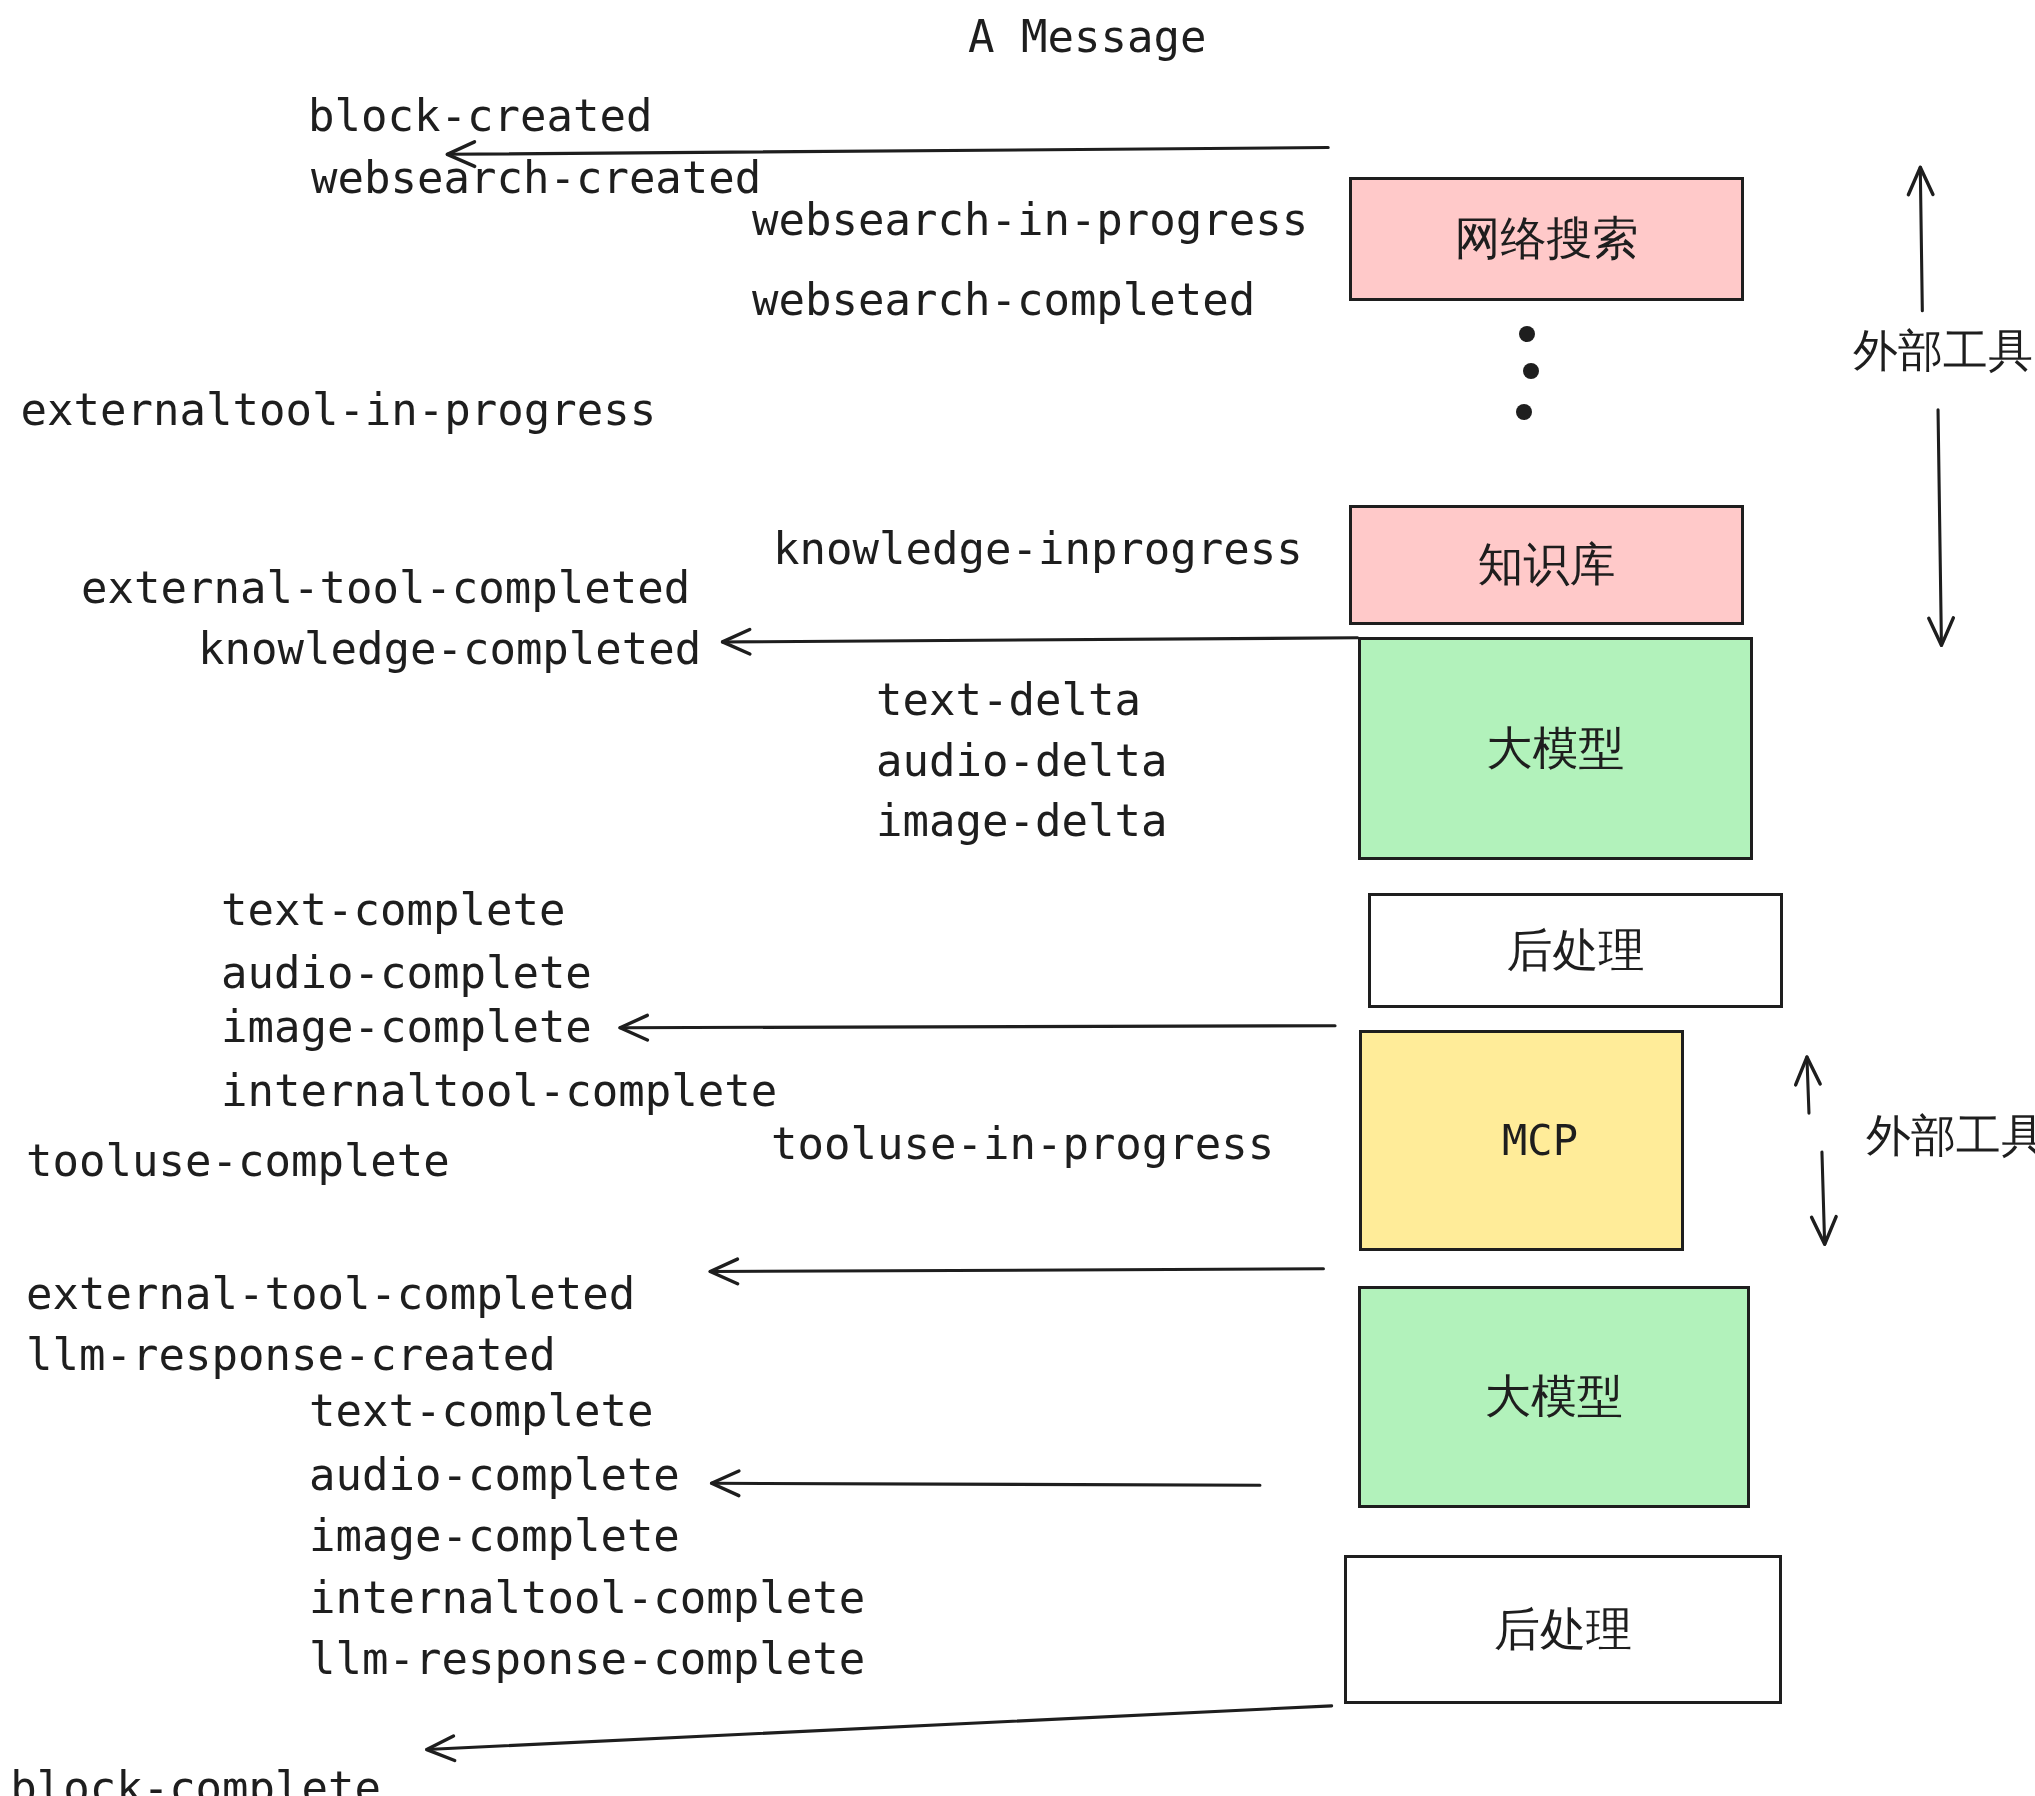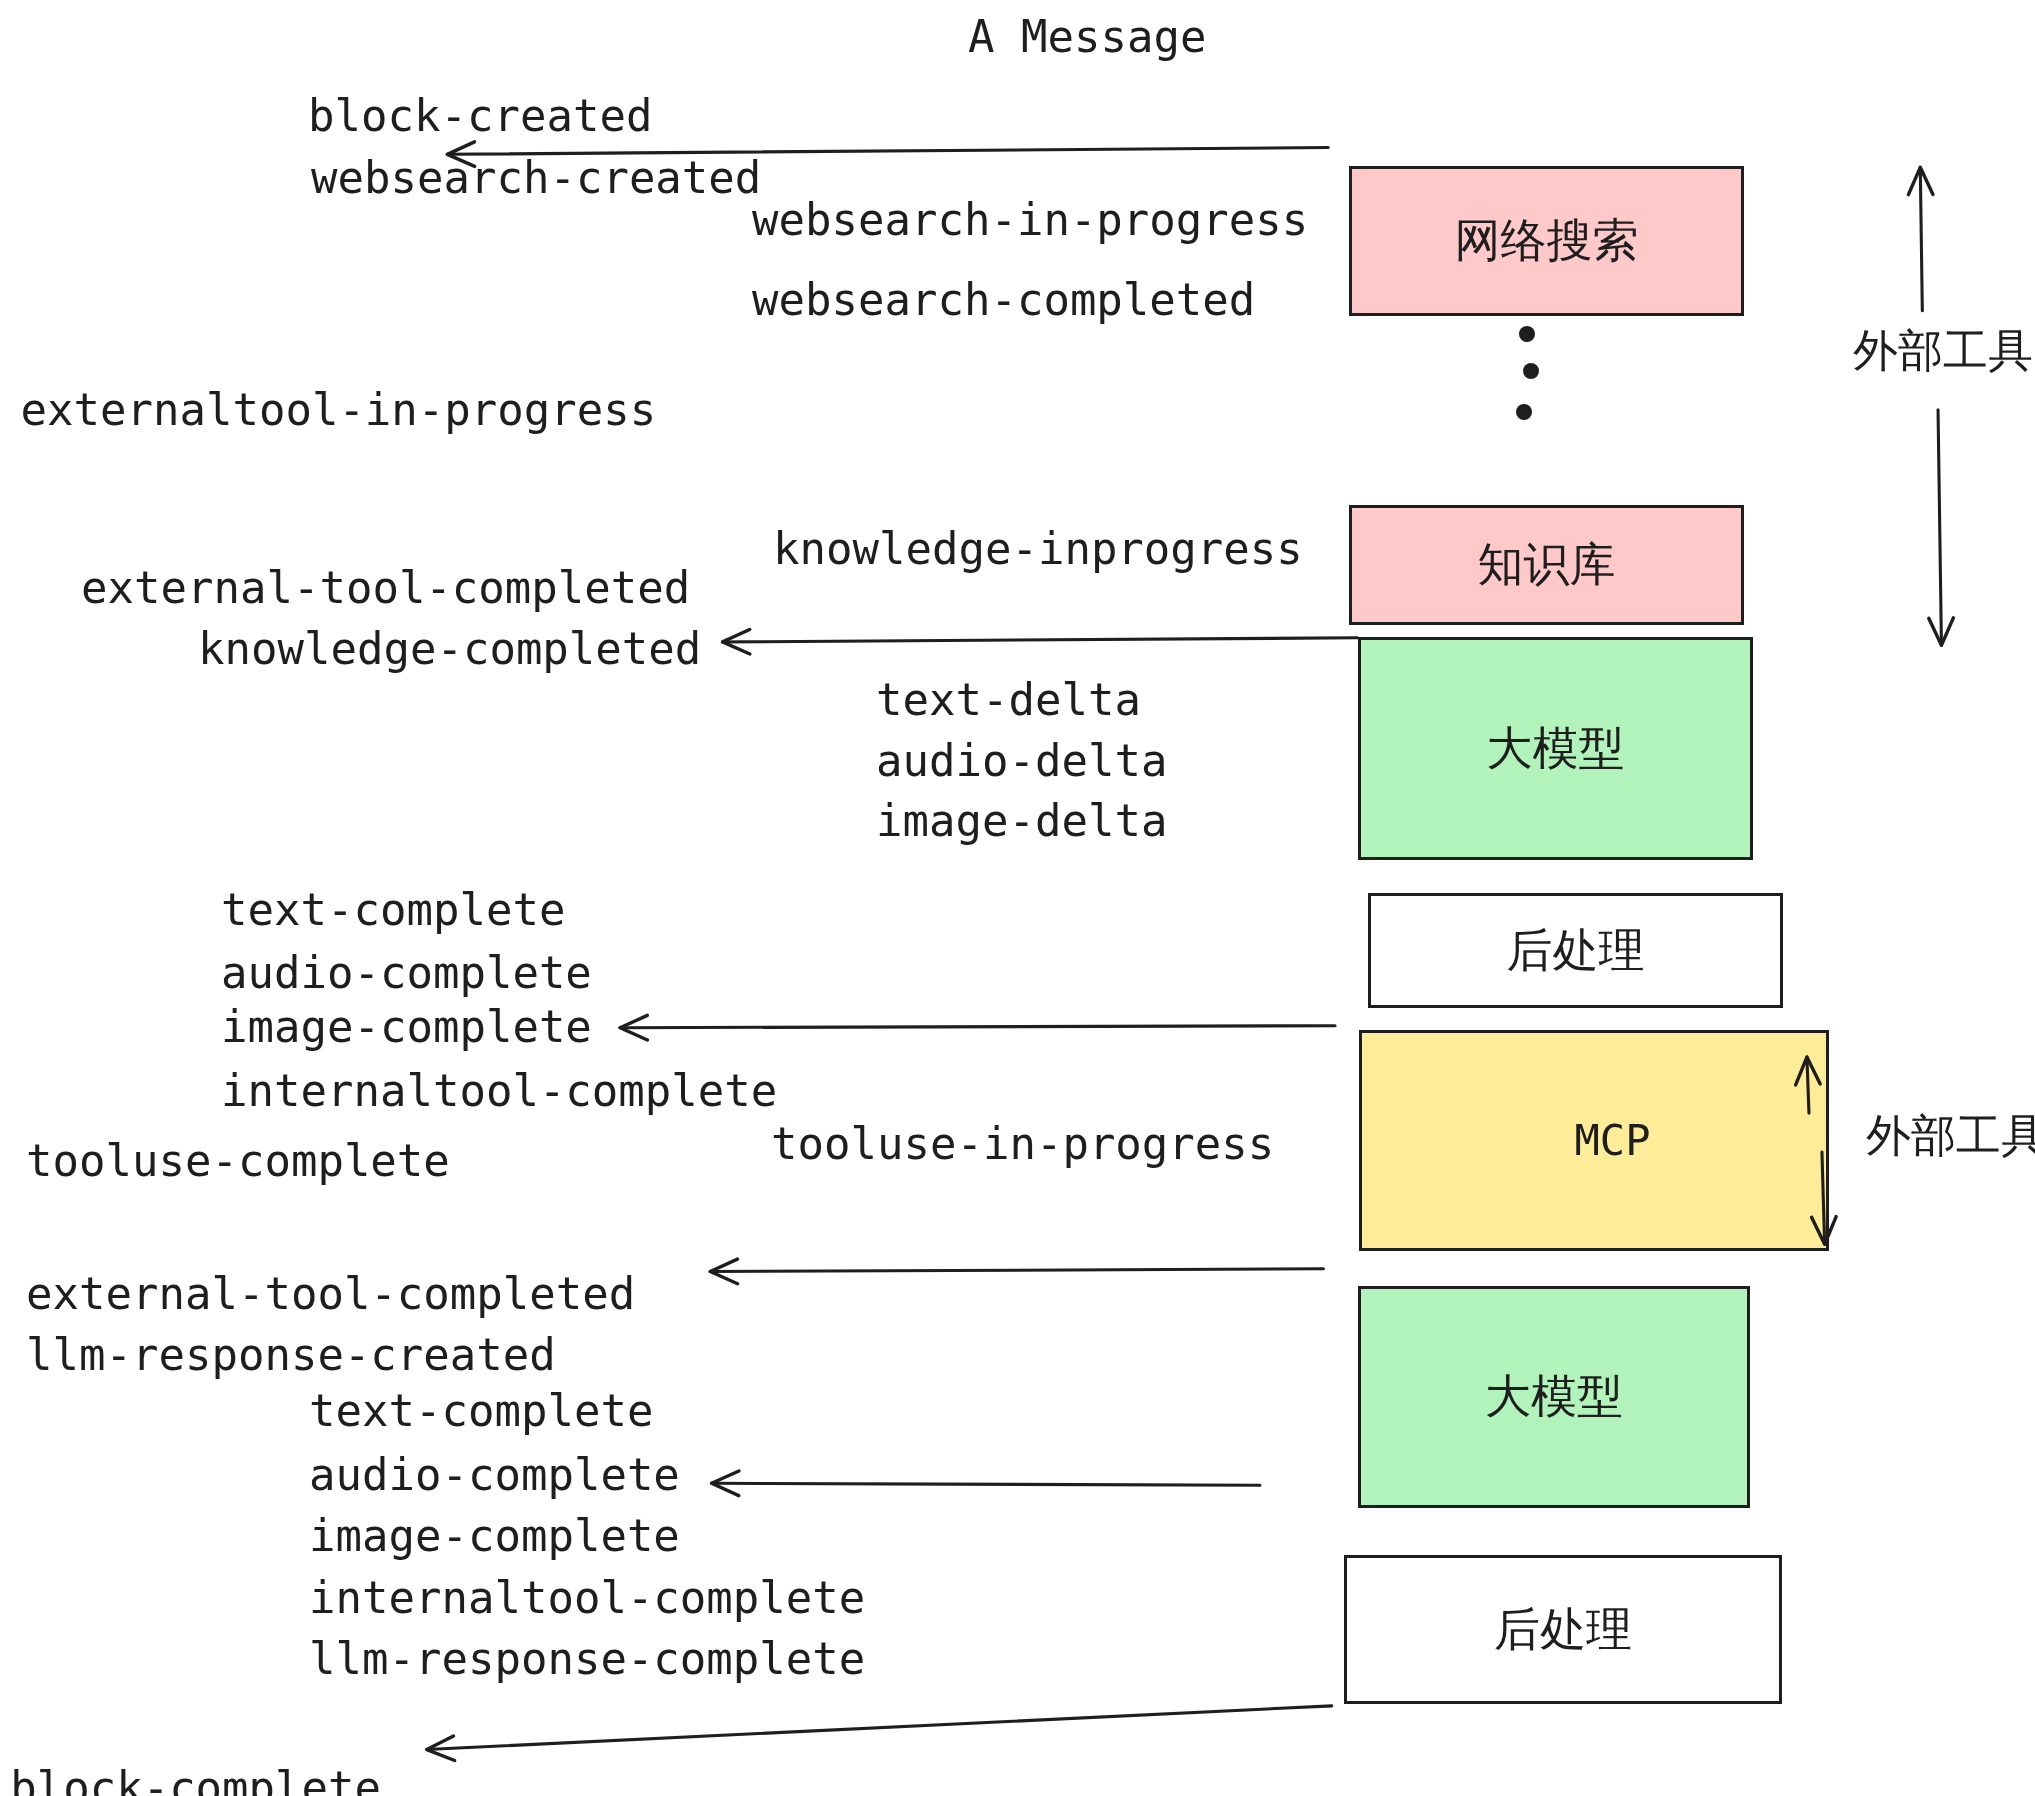--- a/index.html
+++ b/index.html
@@ -3,25 +3,25 @@
 <meta charset="utf-8">
 <style>
   html,body{margin:0;padding:0;background:#ffffff;}
   .canvas{position:relative;width:2035px;height:1796px;background:#ffffff;overflow:hidden;
           font-family:"DejaVu Sans Mono", monospace;color:#1e1e1e;}
   .title{position:absolute;left:968px;top:15px;font-size:44px;line-height:1;white-space:nowrap;}
   .event{position:absolute;font-size:44px;line-height:1;white-space:nowrap;}
   .box{position:absolute;border:3.4px solid #1e1e1e;display:flex;align-items:center;justify-content:center;
        font-family:"DejaVu Sans", sans-serif;font-size:46px;box-sizing:border-box;}
   .pink{background:#ffc9c9;} .green{background:#b2f2bb;} .yellow{background:#ffec99;} .white{background:#ffffff;}
-  .b0{left:1349px;top:166px;width:395px;height:150px;}
+  .b0{left:1349px;top:177px;width:395px;height:124px;}
   .b1{left:1349px;top:505px;width:395px;height:120px;}
   .b2{left:1358px;top:637px;width:395px;height:223px;}
   .b3{left:1368px;top:893px;width:415px;height:115px;}
-  .b4{left:1359px;top:1030px;width:470px;height:221px;font-family:"DejaVu Sans Mono",monospace;font-size:42px;padding-left:37px;}
+  .b4{left:1359px;top:1030px;width:325px;height:221px;font-family:"DejaVu Sans Mono",monospace;font-size:42px;padding-left:37px;}
   .b5{left:1358px;top:1286px;width:392px;height:222px;}
   .b6{left:1344px;top:1555px;width:438px;height:149px;}
   .e0{left:308px;top:94px;}   .e1{left:311px;top:156px;}
   .e2{left:752px;top:198px;}  .e3{left:752px;top:278px;}
   .e4{left:20.5px;top:388px;}    .e5{left:773px;top:527px;}
   .e6{left:81px;top:566px;}   .e7{left:198px;top:627px;}
   .e8{left:876px;top:678px;}  .e9{left:876px;top:739px;} .e10{left:876px;top:799px;}
   .e11{left:221px;top:888px;} .e12{left:221px;top:951px;}
   .e13{left:221px;top:1005px;} .e14{left:221px;top:1069px;}
   .e15{left:771px;top:1122px;}

